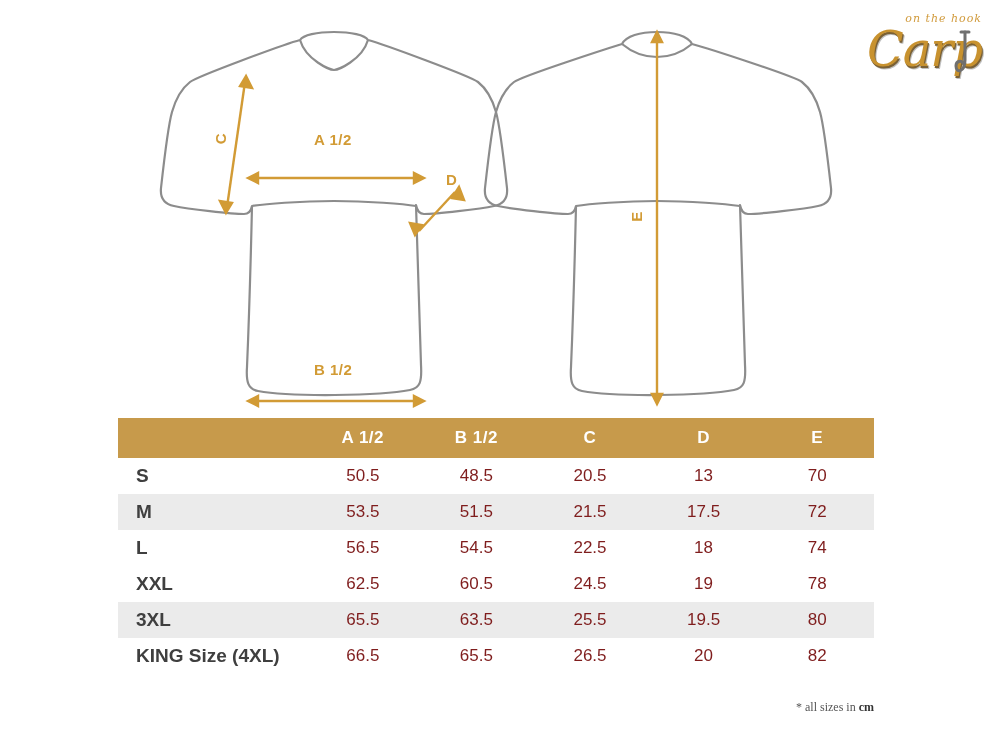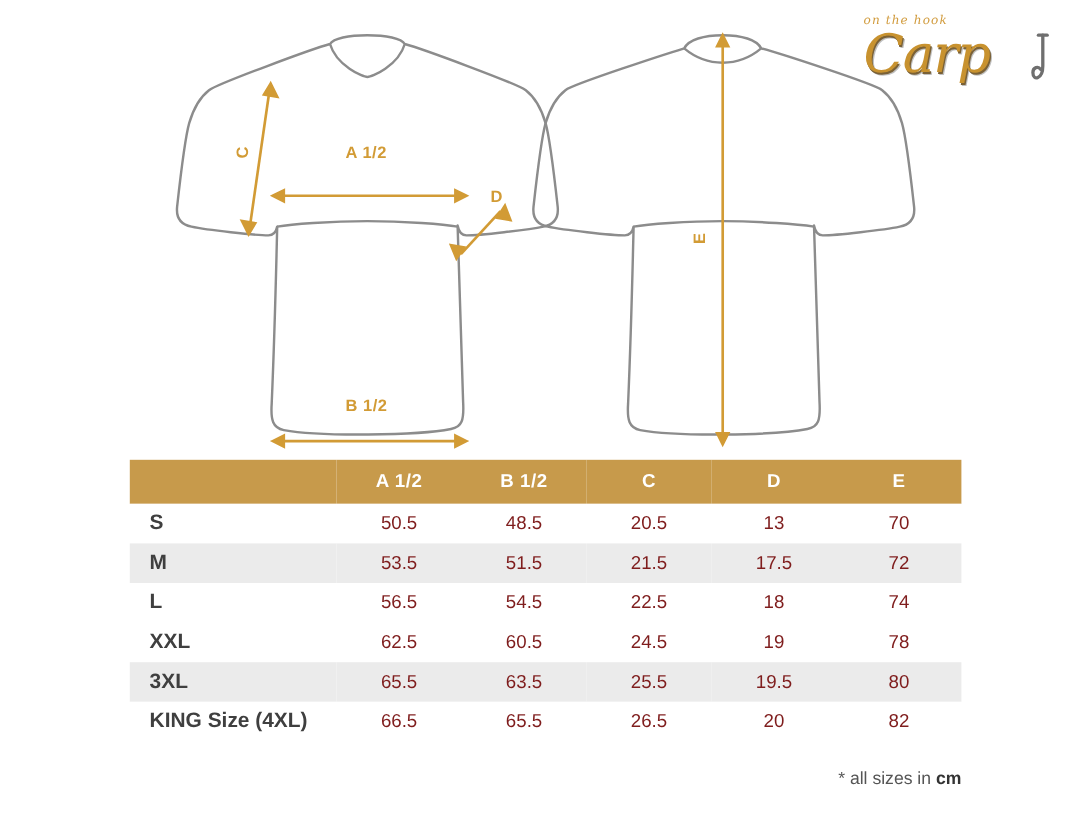--- a/index.html
+++ b/index.html
@@ -18,24 +18,24 @@
   .stage {
     position: relative;
     width: 992px;
     height: 744px;
   }
 
   
   .logo {
     position: absolute;
     top: 10px;
-    right: 27px;
+    right: 10px;
     width: 180px;
     height: 78px;
-    text-align: left;
+    text-align: right;
   }
   .logo-top {
     font-family: "DejaVu Serif", serif;
     font-size: 11px;
     font-style: italic;
     color: #d19b3d;
     letter-spacing: 1px;
     margin-top: 2px;
   }
   .logo-main {
@@ -120,22 +120,23 @@
     background: #ffffff;
   }
   table.size-table tbody tr.even td {
     background: #ebebeb;
   }
 
   .footnote {
     position: absolute;
     top: 700px;
     right: 118px;
-    font-size: 16px;
+    font-size: 12px;
     color: #555555;
+    font-family: Liberation Serif, serif;
   }
   .footnote b { color: #333; }
 </style>
 </head>
 <body>
 
 <div class="stage">
 
   <div class="logo">
     <div class="logo-top">on the hook</div>

